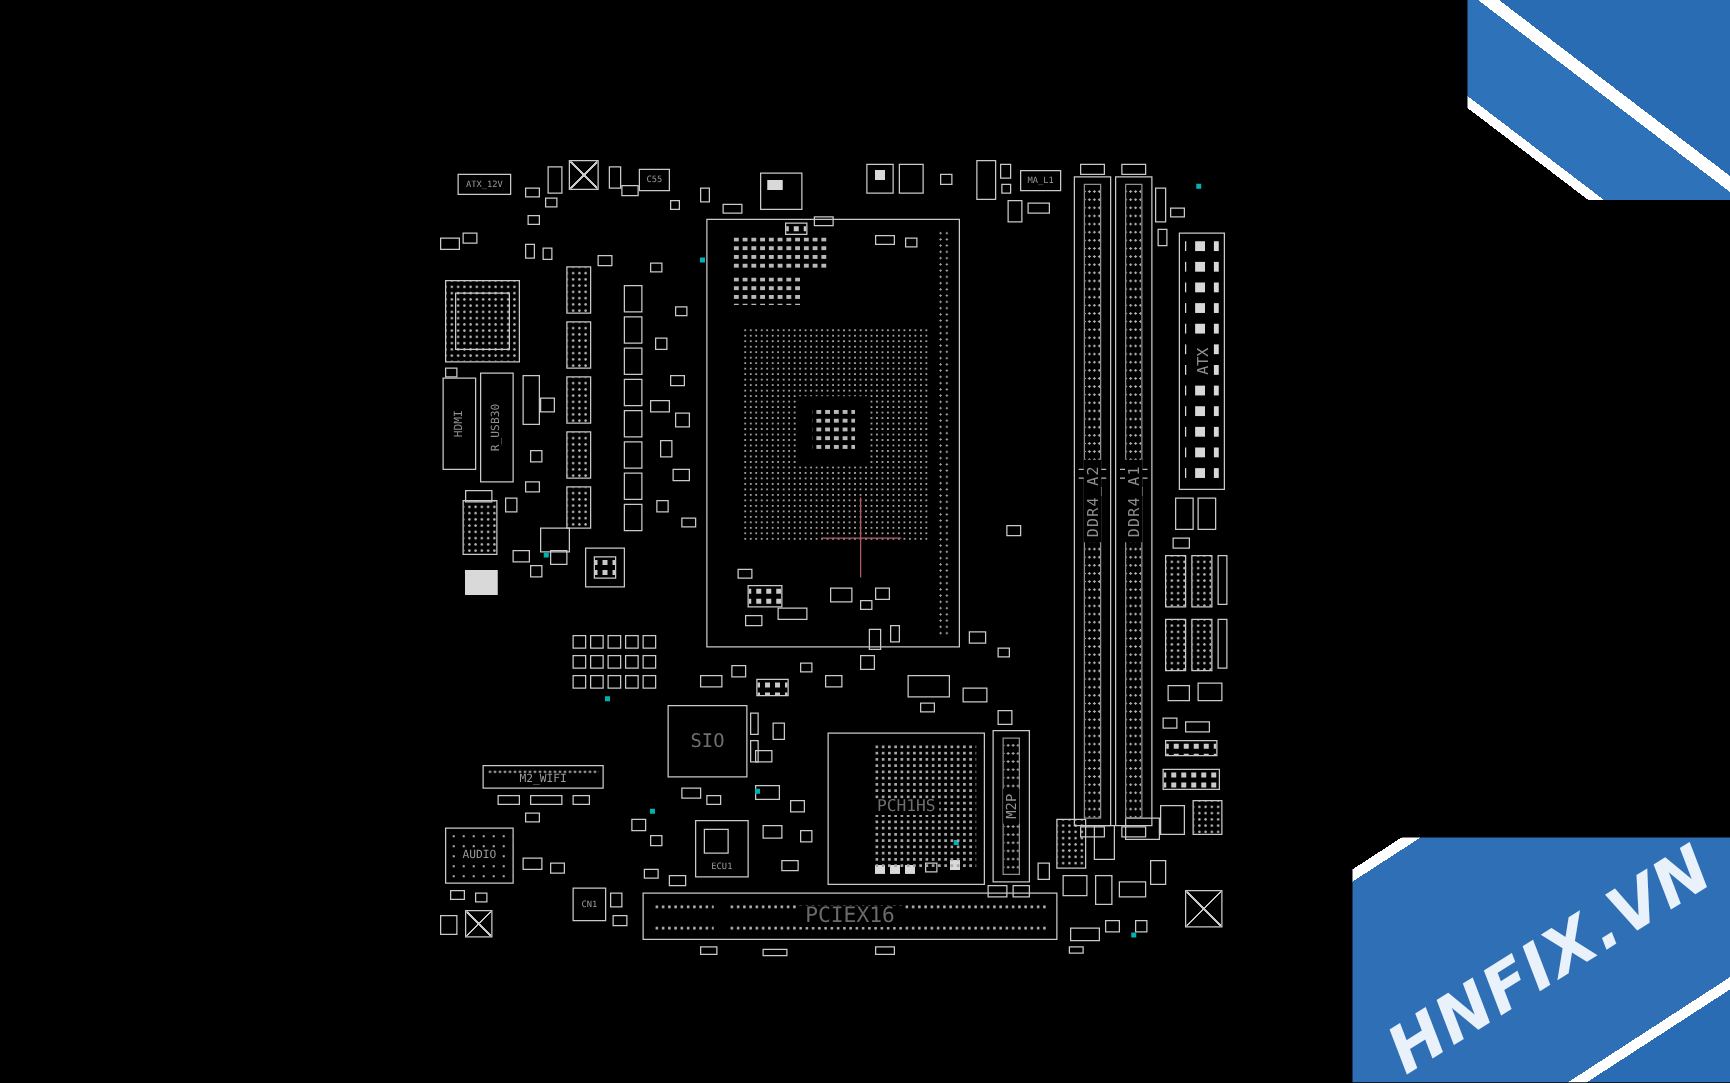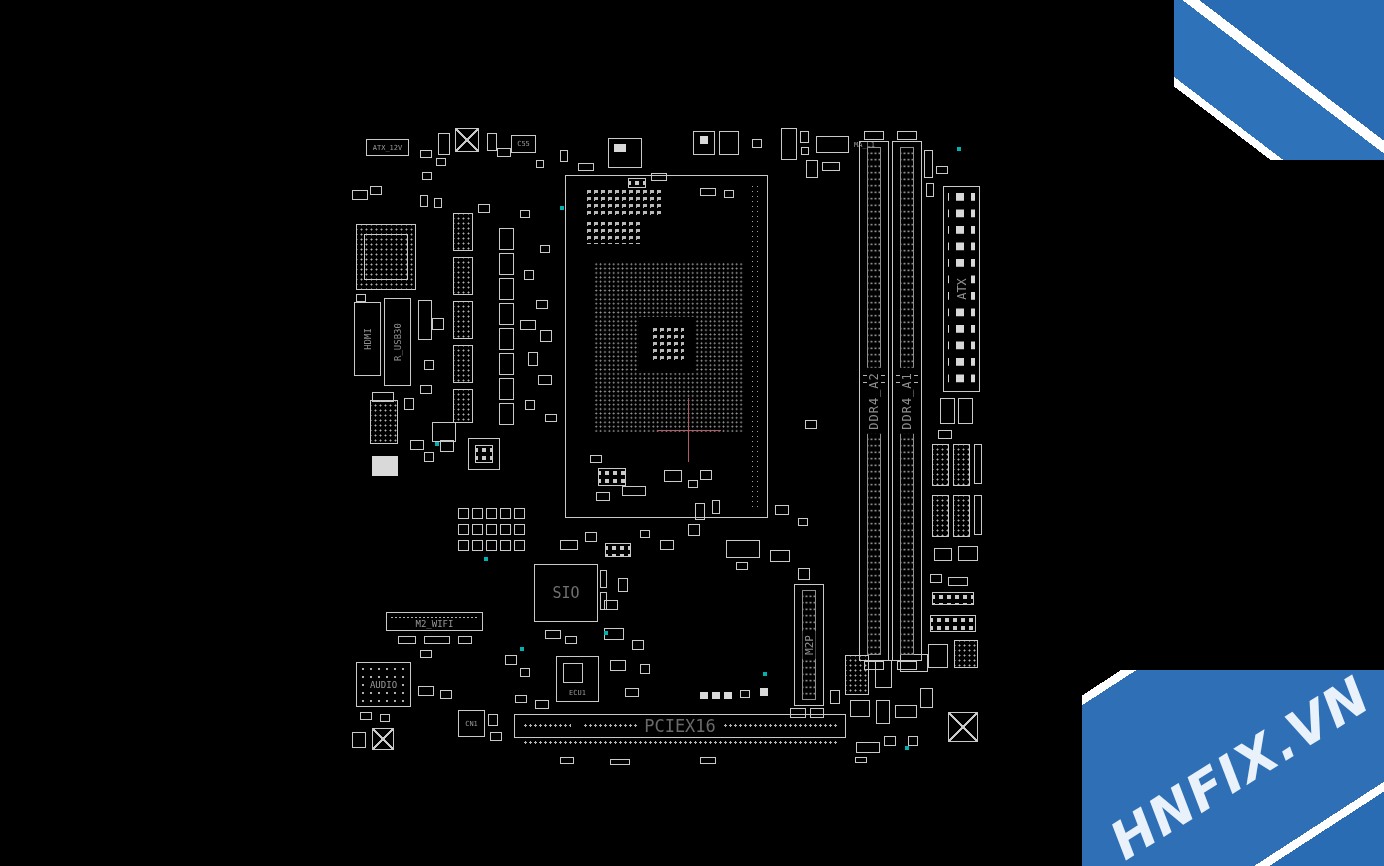--- a/index.html
+++ b/index.html
@@ -259,21 +259,21 @@
       <div class="c t" style="left: 560px; top: 206px; width: 4px; height: 4px;"></div>
     </div>
 
   <div class="c" style="left:366px;top:139px;width:43px;height:17px;">
     <span class="lbl center" style="font-size:7px;">ATX_12V</span>
   </div>
   <div class="c" style="left:511px;top:135px;width:25px;height:18px;">
     <span class="lbl center" style="font-size:7px;">C55</span>
   </div>
   <div class="c" style="left:816px;top:136px;width:33px;height:17px;">
-    <span class="lbl center" style="font-size:7px;margin-left:32px;">MA_L1</span>
+    <span class="lbl center" style="font-size:7px;">MA_L1</span>
   </div>
 
   <div class="slot" style="left:859px;top:141px;width:30px;height:520px;">
     <div class="slot-inner"></div>
     <div class="slot-key"></div>
     <span class="vlbl" style="font-size:12px;letter-spacing:1px;">DDR4_A2</span>
   </div>
   <div class="slot" style="left:892px;top:141px;width:30px;height:520px;">
     <div class="slot-inner"></div>
     <div class="slot-key"></div>
@@ -308,27 +308,31 @@
   </div>
 
   <div class="c d" style="left:356px;top:662px;width:55px;height:45px;background-size:8px 8px;">
     <span class="lbl center" style="font-size:9px;background:#000;padding:1px 2px;">AUDIO</span>
   </div>
 
   <div class="c" style="left:534px;top:564px;width:64px;height:58px;">
     <span class="lbl center" style="font-size:15px;color:#707070;">SIO</span>
   </div>
 
+  <div class="c" style="left:662px;top:586px;width:126px;height:122px;">
+    <div style="position:absolute;left:36px;top:8px;width:82px;height:100px;background-image:radial-gradient(circle,#a8a8a8 1px,transparent 1.2px);background-size:5px 5px;"></div>
+    <span class="lbl" style="left:50%;top:52px;transform:translateX(-50%);font-size:13px;color:#6e6e6e;background:#000;padding:0 3px;">PCH1HS</span>
+  </div>
 
   <div class="slot" style="left:794px;top:584px;width:30px;height:122px;">
     <div class="slot-inner"></div>
     <span class="vlbl" style="font-size:11px;">M2P</span>
   </div>
 
-  <div class="c" style="left:514px;top:714px;width:332px;height:24px;">
+  <div class="c" style="left:514px;top:714px;width:332px;height:38px;">
     <div class="pcie-row" style="top:6px;"></div>
     <div class="pcie-row" style="top:23px;"></div>
     <div style="position:absolute;left:56px;top:2px;bottom:2px;width:12px;background:#000;"></div>
     <span class="lbl center" style="font-size:17px;color:#6a6a6a;background:#000;padding:0 6px;">PCIEX16</span>
   </div>
 
   <div class="c" style="left:556px;top:656px;width:43px;height:46px;">
     <div class="c" style="left:6px;top:6px;width:20px;height:20px;"></div>
     <span class="lbl" style="left:50%;top:33px;transform:translateX(-50%);font-size:7px;background:#000;">ECU1</span>
   </div>

